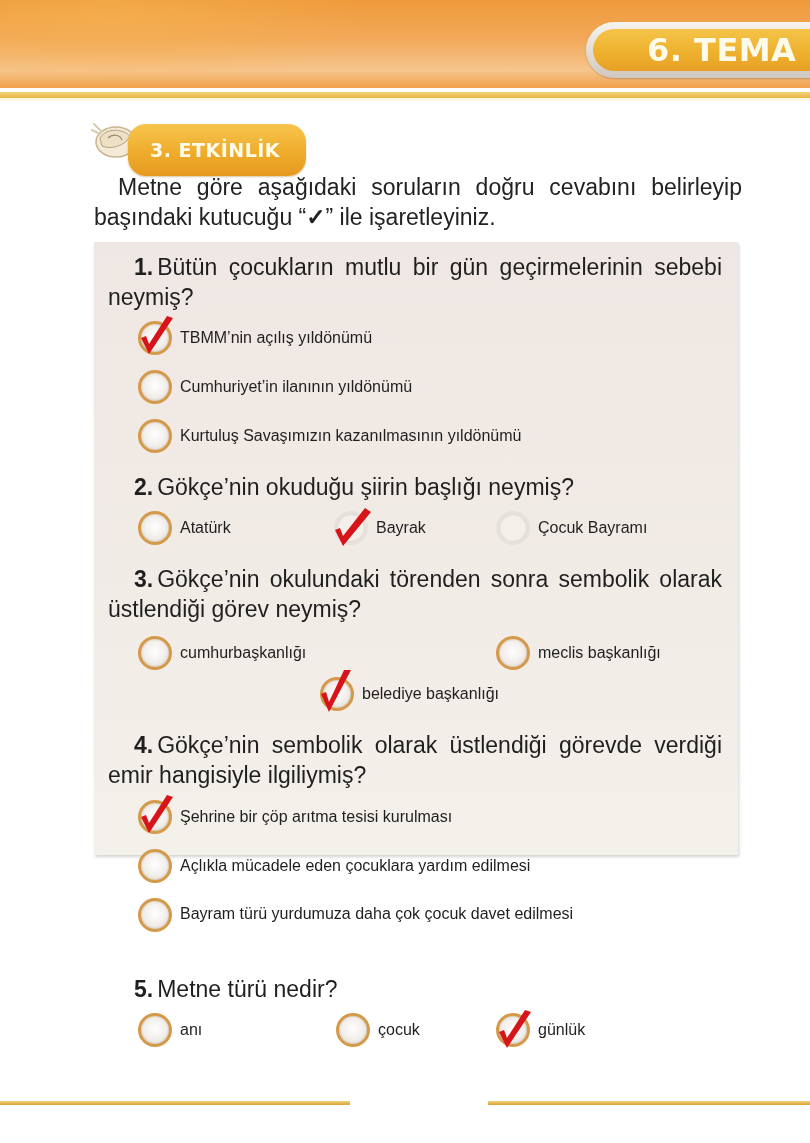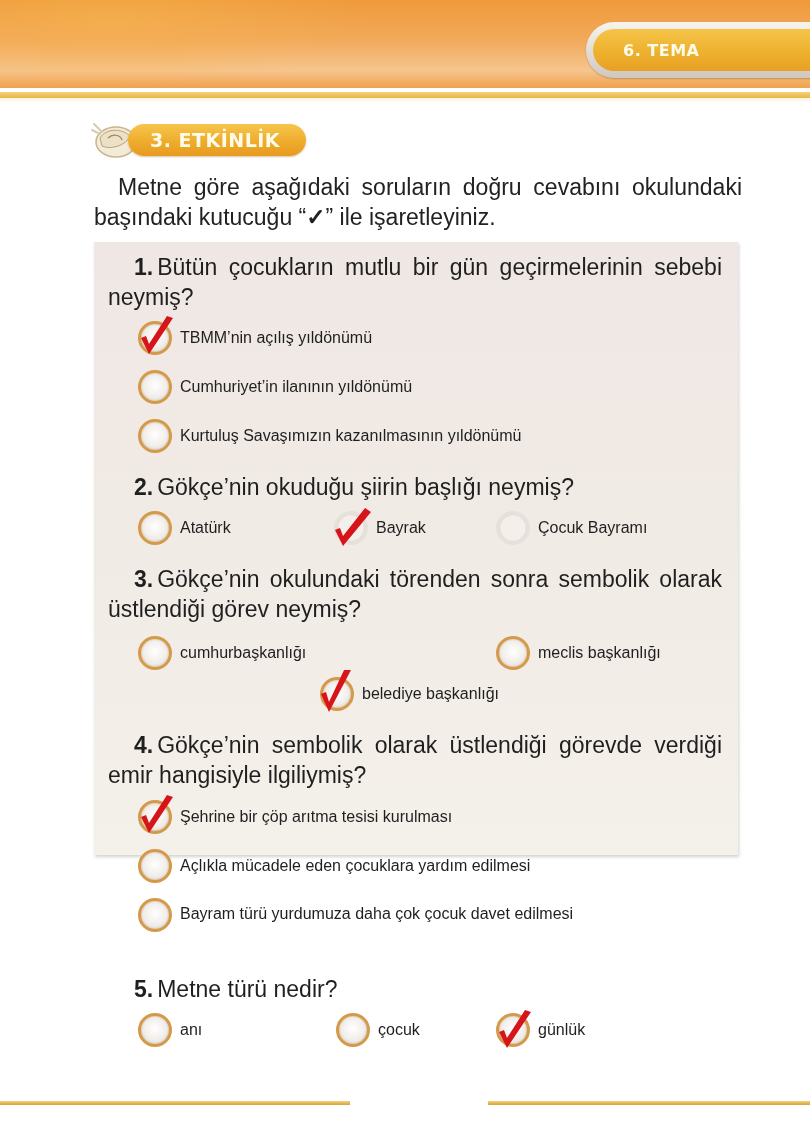--- a/index.html
+++ b/index.html
@@ -24,29 +24,29 @@
     background: linear-gradient(180deg, #f7f3ee, #cfc8c0);
     box-shadow: 0 1px 2px rgba(0,0,0,0.2);
   }
   .tema-pill-inner {
     position: absolute; left: 593px; top: 29px; width: 230px; height: 42px;
     border-radius: 21px 0 0 21px;
     background: linear-gradient(180deg, #f5c449 0%, #eeb12f 55%, #e7a025 100%);
     display: flex; align-items: center;
   }
   .tema-label {
-    margin-left: 30px; font-family: "DejaVu Sans", sans-serif; font-weight: bold;
-    font-size: 16px; color: #fffbea; letter-spacing: 0.5px; text-align: right;
+    margin-left: 54px; font-family: "DejaVu Sans", sans-serif; font-weight: bold;
+    font-size: 32px; color: #fffbea; letter-spacing: 0.5px; text-align: right;
   }
 
   .etkinlik-icon {
     position: absolute; left: 86px; top: 116px; width: 56px; height: 44px;
   }
   .etkinlik-pill {
-    position: absolute; left: 128px; top: 124px; width: 178px; height: 32px;
+    position: absolute; left: 128px; top: 124px; width: 178px; height: 52px;
     border-radius: 18px;
     background: linear-gradient(180deg, #f6c54c 0%, #eeaa2a 60%, #e69a20 100%);
     box-shadow: 0 1px 2px rgba(150,90,0,0.35);
     display: flex; align-items: center;
   }
   .etkinlik-label {
     margin-left: 22px; font-weight: bold; font-size: 19px; color: #fffbea; letter-spacing: 0.5px;
   }
 
   .instruction {
@@ -101,21 +101,21 @@
 <svg class="etkinlik-icon" viewBox="0 0 56 44">
   <ellipse cx="30" cy="26" rx="20" ry="15" fill="#f3ead8" stroke="#c9b48e" stroke-width="1.5"></ellipse>
   <path d="M14 22 C20 12, 36 12, 44 20 C40 30, 24 34, 16 30 Z" fill="#ece0c6" stroke="#b8a27a" stroke-width="1"></path>
   <path d="M22 22 C26 18, 34 18, 36 24" fill="none" stroke="#9c8560" stroke-width="1.2"></path>
   <path d="M8 8 L16 16 M6 14 L14 18" stroke="#d9cbb0" stroke-width="2" stroke-linecap="round"></path>
 </svg>
 <div class="etkinlik-pill">
   <span class="etkinlik-label">3. ETKİNLİK</span>
 </div>
 
-<p class="instruction"><span>Metne göre aşağıdaki soruların doğru cevabını okulundaki başındaki kutucuğu “</span><span class="check">✓</span><span>” ile işaretleyiniz.</span></p>
+<p class="instruction"><span>Metne göre aşağıdaki soruların doğru cevabını belirleyip başındaki kutucuğu “</span><span class="check">✓</span><span>” ile işaretleyiniz.</span></p>
 
 <div class="panel">
 
   <div class="q" style="top:10px;">
     <span class="num">1.</span><span>Bütün çocukların mutlu bir gün geçirmelerinin sebebi neymiş?</span>
   </div>
   <div class="opt" style="left:44px; top:78px;">
     <span class="radio">
       <svg class="check-mark" viewBox="0 0 40 44">
           <path d="M4 24 L12 40 L36 4 L30 2 L12 30 L9 22 Z" fill="#d7141a"></path>

